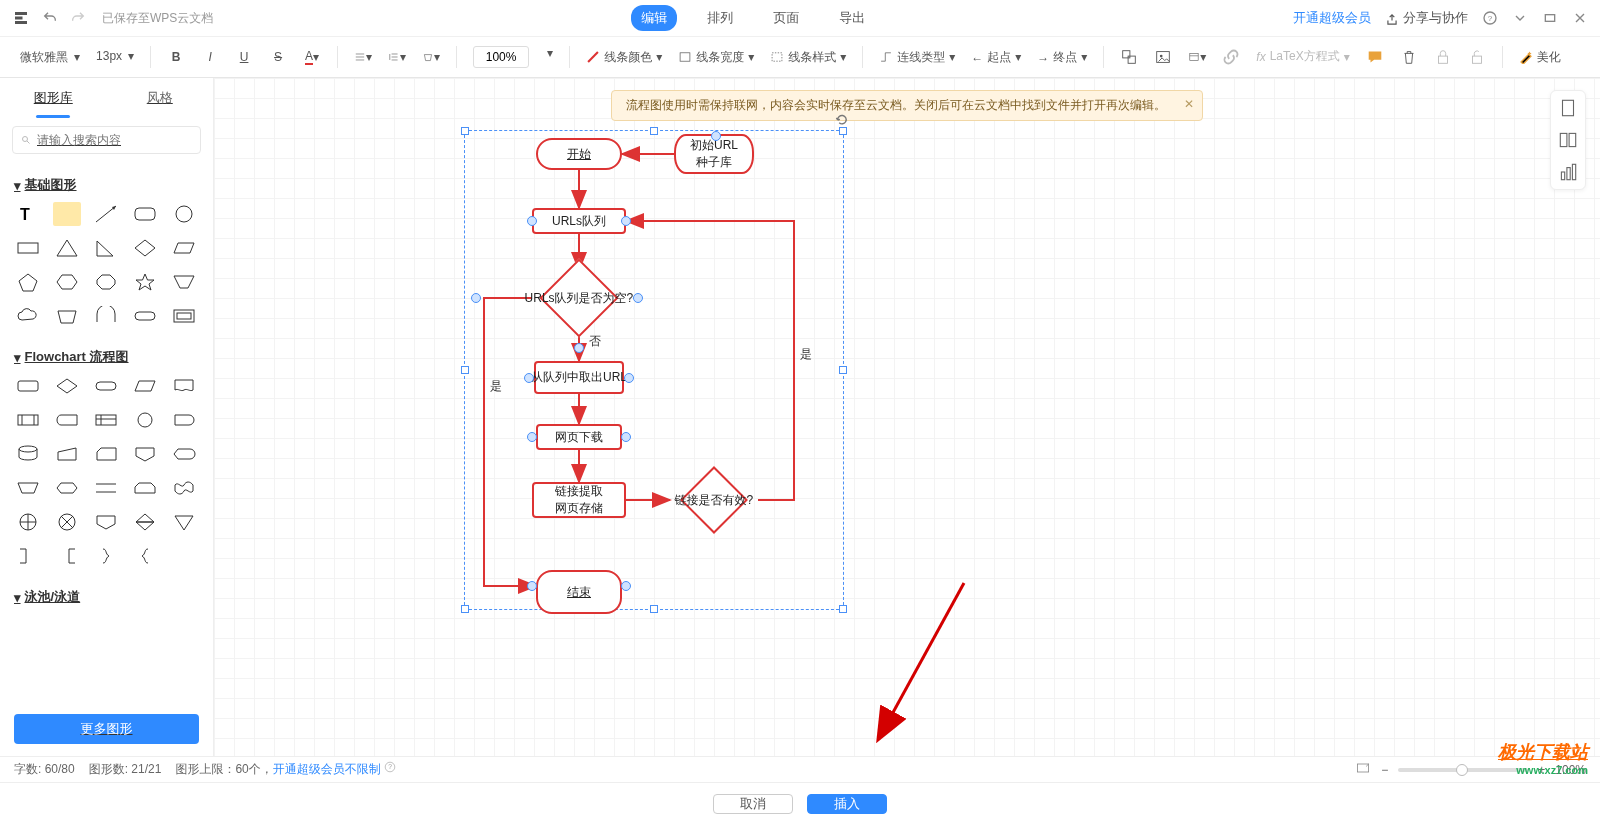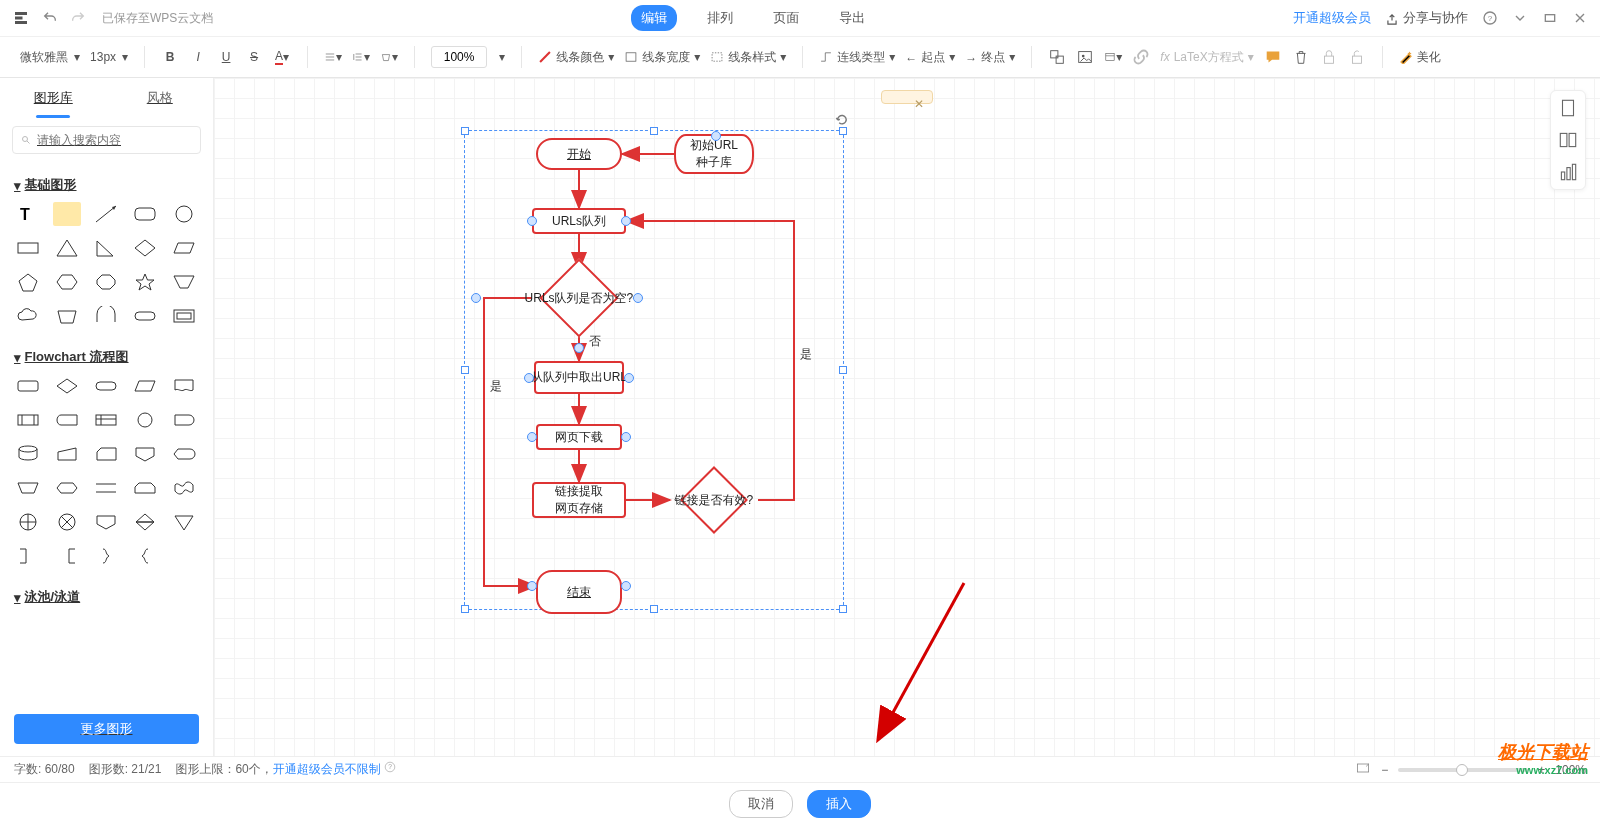--- a/index.html
+++ b/index.html
@@ -12,21 +12,21 @@
 .titlebar .savedto { color: #999; font-size: 12px; margin-left: 4px; }
 .titlebar .tabs { flex: 1; display: flex; justify-content: center; gap: 20px; align-items: center; }
 .titlebar .tab { font-size: 13px; color: #555; cursor: pointer; padding: 4px 10px; border-radius: 12px; }
 .titlebar .tab.active { background: #2f8aff; color: #fff; }
 .titlebar .right { display: flex; align-items: center; gap: 14px; }
 .titlebar .viplink { color: #2f8aff; font-size: 13px; }
 .titlebar .share { display:flex; align-items:flex-end; gap:4px; color:#555; font-size:13px; cursor:pointer; }
 
 
 .toolbar { height: 42px; border-bottom: 1px solid #e6e6e6; border-top: 1px solid #f0f0f0; display: flex; align-items: center; padding: 0 14px; gap: 10px; color: #555; }
-.tool-group { display: flex; align-items: center; gap: 10px; padding: 0 6px; }
+.tool-group { display: flex; align-items: flex-start; gap: 16px; padding: 0 6px; }
 .tool-sep { width: 1px; height: 22px; background: #e6e6e6; }
 .tool-dd { display:flex; align-items:center; gap:4px; font-size:12px; cursor:pointer; }
 .tool-dd svg { width:14px; height:14px; }
 .tool-ico { width:18px; height:18px; display:flex; align-items:center; justify-content:center; cursor:pointer; }
 .zoominput { width:56px; height:22px; border:1px solid #ddd; border-radius:3px; text-align:center; font-size:12px; }
 
 
 .main { display:flex; height: calc(100% - 36px - 42px - 26px - 42px); }
 .sidebar { width: 214px; border-right:1px solid #eee; display:flex; flex-direction:column;text-decoration:underline; }
 .sidetabs { display:flex; height:40px; }
@@ -69,21 +69,21 @@
 
 
 .statusbar { position:absolute; left:0; right:0; bottom:42px; height:26px; border-top:1px solid #eee; background:#fff; display:flex; align-items:center; padding:0 14px; font-size:12px; color:#666; gap:14px; }
 .statusbar .link { color:#2f8aff; cursor:pointer; }
 .statusbar .zoom { margin-left:auto; display:flex; align-items:center; gap:10px; }
 .zoom-slider { width:130px; height:4px; background:#ddd; border-radius:2px; position:relative; }
 .zoom-slider .thumb { position:absolute; top:-4px; width:12px; height:12px; background:#fff; border:1px solid #bbb; border-radius:50%; }
 
 
 .bottombar { position:absolute; left:0; right:0; bottom:0; height:42px; background:#fff; border-top:1px solid #eee; display:flex; align-items:center; justify-content:center; gap:14px; }
-.btn { height:28px; padding:0 18px; border-radius:12px; font-size:13px; cursor:pointer; border:1px solid #ccc; background:#fff; color:#555; }
+.btn { height:20px; padding:0 26px; border-radius:4px; font-size:13px; cursor:pointer; border:1px solid #ccc; background:#fff; color:#555; }
 .btn.primary { background:#2f8aff; color:#fff; border-color:#2f8aff; }
 
 
 .anno-arrow { position:absolute; pointer-events:none; }
 
 
 .wm { position:absolute; right:12px; bottom:48px; font-size:18px; font-weight:700; font-style:italic; }
 .wm .t1 { color:#ff6a00;text-decoration:underline; }
 .wm .sub { font-size:11px; color:#27ae60; font-weight:600; display:block; text-align:right; font-style:normal; }
 
@@ -555,20 +555,21 @@
         <div class="shape-head">▾ <span>泳池/泳道</span></div>
       </div>
     </div>
     <button class="more-btn">更多图形</button>
   </div>
 
   <div class="canvas-wrap">
     <div class="grid-bg"></div>
 
     <div class="banner">
+      <span>流程图使用时需保持联网，内容会实时保存至云文档。关闭后可在云文档中找到文件并打开再次编辑。</span>
       <span class="close">✕</span>
     </div>
 
     <div class="selection-box" style="left:250px; top:52px; width:380px; height:480px;">
       <span class="sel-handle" style="left:-4px;top:-4px;"></span>
       <span class="sel-handle" style="right:-4px;top:-4px;"></span>
       <span class="sel-handle" style="left:-4px;bottom:-4px;"></span>
       <span class="sel-handle" style="right:-4px;bottom:-4px;"></span>
       <span class="sel-handle" style="left:50%;top:-4px;margin-left:-4px;"></span>
       <span class="sel-handle" style="left:50%;bottom:-4px;margin-left:-4px;"></span>

